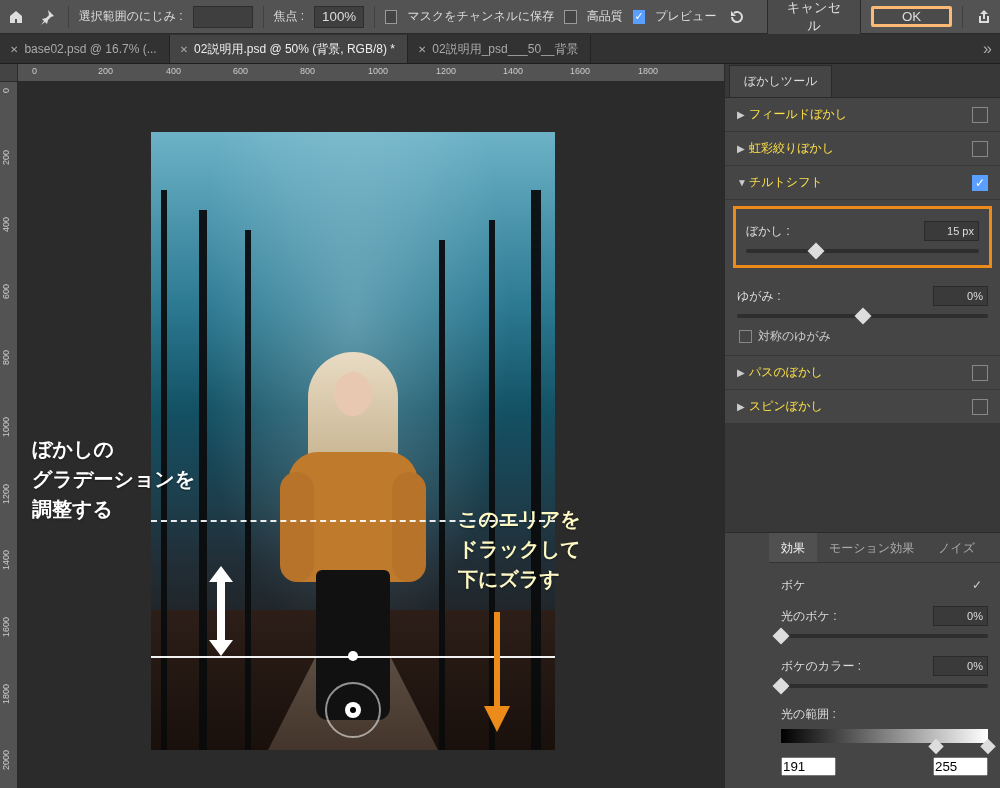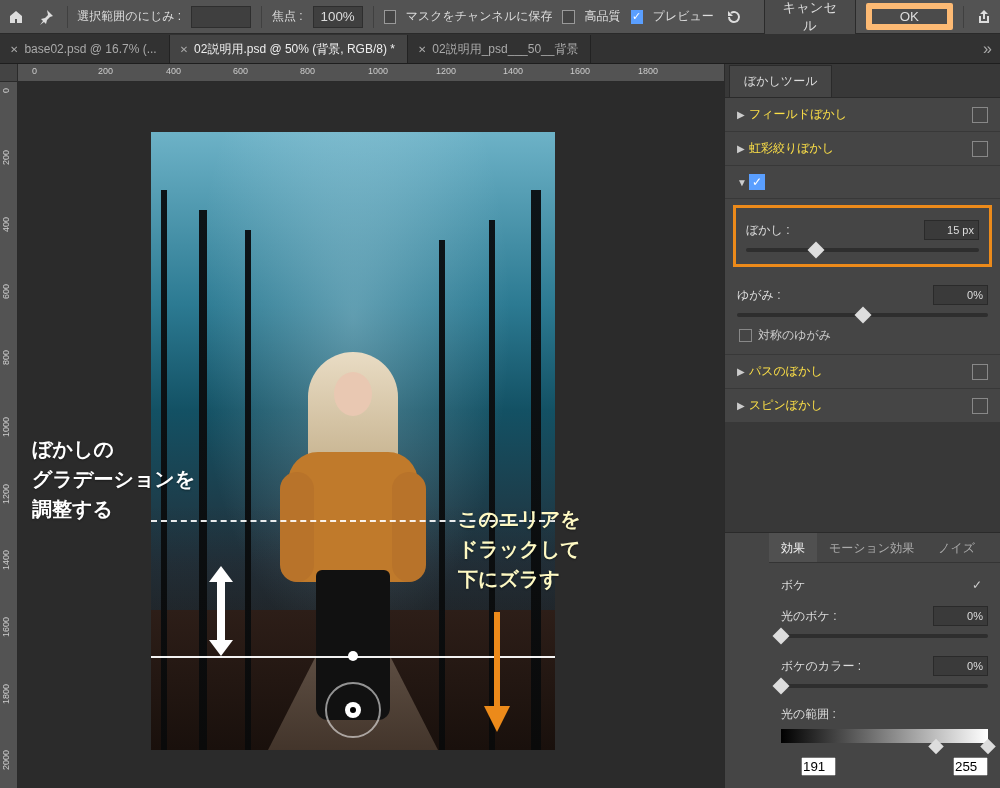--- a/index.html
+++ b/index.html
@@ -9,21 +9,21 @@
   .options-bar { height: 34px; background: #535353; display: flex; align-items: center; padding: 0 6px; gap: 10px; border-bottom: 1px solid #2a2a2a; }
   .icon-btn { width: 24px; height: 24px; display: flex; align-items: center; justify-content: center; color: #ddd; cursor: pointer; }
   .sep { width: 1px; height: 22px; background: #404040; }
   .opt-label { color: #ddd; white-space: nowrap; }
   .opt-input { background: #3f3f3f; border: 1px solid #2e2e2e; height: 22px; width: 50px; color: #ddd; padding: 0 4px; text-align: center; }
   .opt-input.wide { width: 60px; }
   .chk { width: 14px; height: 14px; border: 1px solid #999; display: inline-flex; align-items: center; justify-content: center; background: #444; cursor: pointer; }
   .chk.checked { background: #5a9fff; border-color:#5a9fff; color:#fff; font-size:11px; line-height:1;}
   .flex-spacer { flex: 1; }
   .btn { background: #4b4b4b; border: 1px solid #2b2b2b; padding: 3px 16px; color: #ddd; cursor: pointer; border-radius:2px;}
-  .btn-ok { border: 6px solid #fdba74; padding: 0 28px; }
+  .btn-ok { border: 3px solid #fdba74; padding: 0 28px; }
   
   
   .tab-bar { height: 30px; background: #323232; display: flex; align-items: flex-end; border-bottom: 1px solid #1e1e1e; position: relative;}
   .tab { height: 28px; display: flex; align-items: center; gap: 6px; padding: 0 12px 0 10px; background: #323232; color: #aaa; border-right: 1px solid #222; font-size: 12px; }
   .tab.active { background: #444; color: #eee; }
   .tab .close { font-size: 10px; color: #aaa; cursor:pointer; }
   .tab-overflow { color:#aaa; padding:0 8px; align-self:center; font-size:16px;}
   
   
   .main { display: flex; height: 724px; }
@@ -99,21 +99,21 @@
   .panel-gap { flex:1; background:#383838;}
   
   .effect-panel { background:#454545; border-top:1px solid #2a2a2a;padding-left:44px;}
   .effect-tabs { display:flex; height:30px; border-bottom:1px solid #343434;}
   .effect-tab { padding:7px 12px; color:#aaa; cursor:pointer; font-size:12px;}
   .effect-tab.active { background:#505050; color:#eee;}
   .eff-body { padding:8px 12px 12px;}
   .range-gradient { height:14px; background:linear-gradient(90deg,#000,#fff); position:relative; margin-top:6px;}
   .range-handle { position:absolute; top:12px; width:11px; height:11px; background:#ddd; transform:translateX(-50%) rotate(45deg);}
   .range-inputs { display:flex; justify-content:space-between; margin-top:14px;}
-  .range-inputs .pval { width:35px;margin-left:20px;}
+  .range-inputs .pval { width:55px;}
 
   svg { display:block;}
 </style>
 </head>
 <body>
 
 <div class="options-bar">
   <div class="icon-btn">
     <svg width="16" height="16" viewBox="0 0 16 16">
         <path fill="#ddd" d="M8 2l6 5v7H9v-4H7v4H2V7z"></path>
@@ -267,20 +267,21 @@
     </div>
 
     <div class="accordion-row">
       <span class="chev">▶</span>
       <span class="label">虹彩絞りぼかし</span>
       <span class="box"></span>
     </div>
 
     <div class="accordion-row">
       <span class="chev">▼</span>
+      <span class="label">チルトシフト</span>
       <span class="box checked">✓</span>
     </div>
 
     <div class="section-body highlight">
       <div class="param-row">
         <span class="plabel">ぼかし :</span>
         <input class="pval" value="15 px" style="">
       </div>
       <div class="slider-track">
         <div class="slider-thumb" style="left:30%;"></div>

